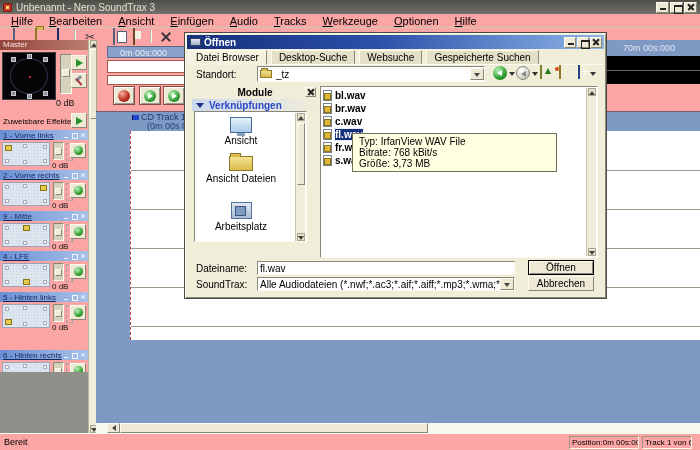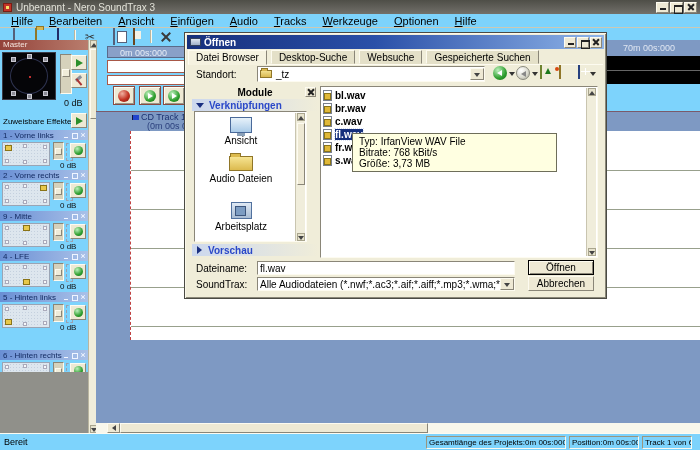--- a/index.html
+++ b/index.html
@@ -1,19 +1,19 @@
 <!DOCTYPE html>
 <html><head>
 <meta charset="utf-8">
 <style>
   * { margin:0; padding:0; box-sizing:border-box; }
   html,body { width:700px; height:450px; }
   body { font-family:"Liberation Sans", sans-serif; }
   #app { position:relative; width:700px; height:450px; overflow:hidden;
-         background:#7dd3fc; font-size:11px; color:#000; cursor:default; }
+         background:#fca5a5; font-size:11px; color:#000; cursor:default; }
   .abs { position:absolute; }
   .tex { background-image:radial-gradient(#e2ddbe 20%, transparent 21%),
                           radial-gradient(#fbf9ec 20%, transparent 21%);
          background-size:4px 4px; background-position:0 0,2px 2px; }
   .texblue { background-color:#dde6ee;
          background-image:radial-gradient(#c4d0de 25%, transparent 26%);
          background-size:3px 3px; }
   .raised { background:#eee9d4; border:1px solid; border-color:#fdfbf0 #8a8678 #8a8678 #fdfbf0; }
   .sunken { background:#fff; border:1px solid; border-color:#8a8678 #fdfbf0 #fdfbf0 #8a8678; }
 
@@ -58,36 +58,36 @@
   #master-head { top:40px; background:linear-gradient(90deg,#93423a,#b97d6d); }
   #master-body { left:0; top:50px; width:88px; height:62px; }
   #panner { position:absolute; left:2px; top:2px; width:54px; height:48px; background:#050508; border:1px solid #3a3a46; }
   #panner::before { content:""; position:absolute; left:7px; top:5px; right:7px; bottom:5px;
     border:1px solid #2e3350; border-radius:50%; }
   #panner .cdot { position:absolute; left:26px; top:23px; width:2px; height:2px; background:#c03030; }
   .spkm { position:absolute; width:5px; height:5px; background:#8b8b95; border:1px solid #c9c9d2; }
   .vslider { position:absolute; width:12px; background:#d6d2bc; border:1px solid; border-color:#8a8678 #fdfbf0 #fdfbf0 #8a8678; }
   .vslider .vthumb { position:absolute; left:1px; width:8px; height:8px; background:#efecd9;
     border:1px solid; border-color:#fdfbf0 #8a8678 #8a8678 #fdfbf0; }
-  .db { position:absolute; font-size:9px; color:#111;margin-left:8px; }
+  .db { position:absolute; font-size:9px; color:#111; }
   .db.sm { font-size:8px; }
   .ball-btn { position:absolute; width:16px; height:15px; padding:0; }
   .gball { display:block; width:9px; height:9px; margin:2px auto; border-radius:50%;
     background:radial-gradient(circle at 35% 30%, #bdf0bd, #2e9e2e 60%, #156a15); }
   .i-arrow-g { display:block; margin:3px auto; width:0; height:0; border-left:7px solid #2b8f2b;
     border-top:4px solid transparent; border-bottom:4px solid transparent; }
   .i-hammer { position:relative; display:block; width:100%; height:100%; }
   .i-hammer::before { content:""; position:absolute; left:3px; top:3px; width:7px; height:3px; background:#8a8f99; transform:rotate(-40deg); }
   .i-hammer::after { content:""; position:absolute; left:6px; top:4px; width:2px; height:8px; background:#a33; transform:rotate(-40deg); }
   #fx-row { left:0; top:113px; width:88px; height:16px; }
   #fx-row .lbl { position:absolute; left:3px; top:4px; font-size:8px; }
   .ch { position:absolute; left:0; width:88px; height:40px; }
   .ch-head { height:10px; background:linear-gradient(90deg,#6a8fd4,#a9c1e8); display:flex; align-items:center;
     font-size:8px; color:#10275e; padding:0 2px 0 3px; }
-  .ch-title { flex:1; overflow:hidden; white-space:nowrap; }
+  .ch-title { flex:1; overflow:hidden; white-space:nowrap;text-decoration:underline; }
   .wg { position:relative; width:7px; height:7px; margin-left:1px; }
   .wg-min::after { content:""; position:absolute; left:1px; bottom:1px; width:4px; height:1px; background:#f0f5ff; }
   .wg-max::after { content:""; position:absolute; left:1px; top:1px; width:4px; height:4px; border:1px solid #f0f5ff; }
   .wg-x::before,.wg-x::after { content:""; position:absolute; left:50%; top:50%; width:5px; height:1px; background:#f0f5ff;
     transform:translate(-50%,-50%) rotate(45deg); }
   .wg-x::after { transform:translate(-50%,-50%) rotate(-45deg); }
   .ch-body { position:relative; height:30px; }
   .thumb { position:absolute; left:2px; top:2px; width:48px; height:24px; border:1px solid #9aa4b4; }
   .spk { position:absolute; width:4px; height:4px; background:#f6f8fa; border:1px solid #aab; }
   .spk.active { width:7px; height:6px; background:#e8c84a; border:1px solid #8a7418; }
@@ -498,21 +498,20 @@
   <div id="tracks-blue" class="abs"></div>
   <div id="hscroll" class="abs">
     <span id="hs-btn" class="raised">
         <span class="tri-left"></span>
       </span>
     <span id="hs-thumb" class="raised tex"></span>
   </div>
 
   <div id="statusbar" class="abs">
     <span id="status-ready">Bereit</span>
-    <span class="st-cell" style="left:426px;width:140px;">Gesamtlänge des Projekts:0m 00s:000</span>
     <span class="st-cell" style="left:569px;width:70px;">Position:0m 00s:000</span>
     <span class="st-cell" style="left:642px;width:50px;">Track 1 von 6</span>
   </div>
 
   <div id="dialog" class="abs tex">
     <div id="dlg-title">
       <span id="dlg-icon"></span>
       <span>Öffnen</span>
       <span id="dlg-btns">
         <span class="win-btn raised g-min"></span>
@@ -555,39 +554,35 @@
         <span class="sec-tri-d"></span>
         <span>Verknüpfungen</span>
       </div>
       <div id="module-list">
         <div class="shortcut" style="top:5px;">
           <span class="sc-icon icon-desktop"></span>
           <span>Ansicht</span>
         </div>
         <div class="shortcut" style="top:44px;">
           <span class="sc-icon icon-folder2"></span>
-          <span>Audio Dateien</span>
+          <span>Ansicht Dateien</span>
         </div>
         <div class="shortcut" style="top:90px;">
           <span class="sc-icon icon-computer"></span>
           <span>Arbeitsplatz</span>
         </div>
         <div id="module-scroll">
           <span class="sb-arrow" style="top:0;">
               <span class="tri-up"></span>
             </span>
           <span class="sb-arrow" style="bottom:0;">
               <span class="tri-down"></span>
             </span>
           <span id="module-thumb" class="raised"></span>
         </div>
-      </div>
-      <div class="sec-bar" style="top:158px;">
-        <span class="sec-tri-r"></span>
-        <span>Vorschau</span>
       </div>
     </div>
 
     
     <div id="file-list">
       <div class="file-row" style="top:2px;">
         <span class="icon-audio"></span>
           <span class="fname">bl.wav</span>
       </div>
       <div class="file-row" style="top:15px;">

